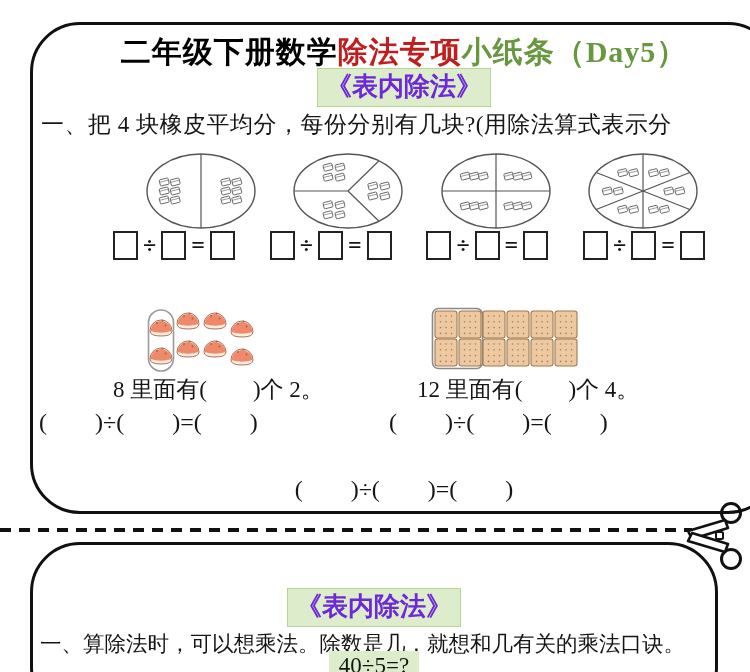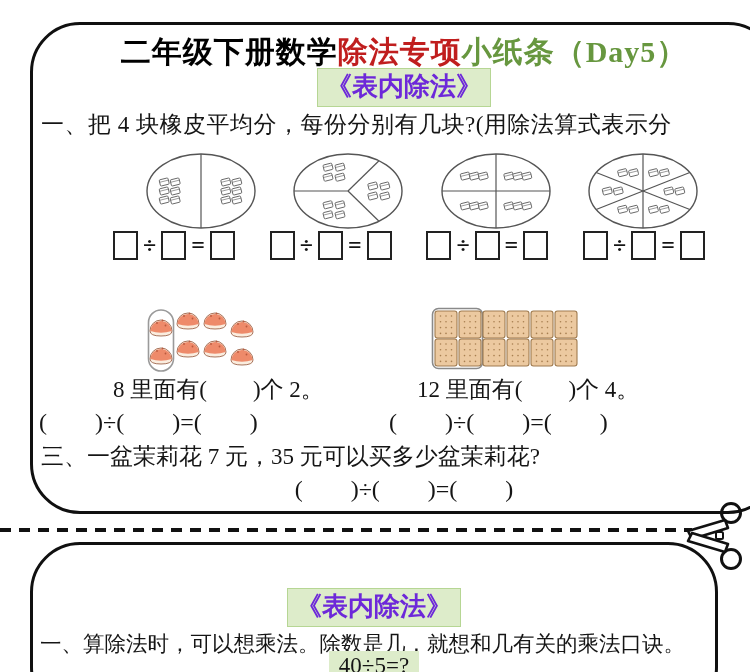--- a/index.html
+++ b/index.html
@@ -527,21 +527,20 @@
           <circle cx="140.5" cy="48.6" r="0.8" fill="#a87f50"></circle>
           <circle cx="140.5" cy="54.4" r="0.8" fill="#a87f50"></circle>
         </svg></div>
 
     <div class="cap cap-left">8 里面有(　　)个 2。</div>
     <div class="cap cap-right">12 里面有(　　)个 4。</div>
 
     <div class="peq peq-left">(　　)÷(　　)=(　　)</div>
     <div class="peq peq-right">(　　)÷(　　)=(　　)</div>
 
-    <div class="q3-heading">三、一盆茉莉花 7 元，35 元可以买多少盆茉莉花?</div>
     <div class="q3-eq">(　　)÷(　　)=(　　)</div>
   </div>
 
   <div class="cutline"></div>
   <svg class="scissors" viewBox="0 0 64 78">
     <circle cx="47" cy="16" r="9.5" fill="none" stroke="#111" stroke-width="3"></circle>
     <circle cx="47" cy="62" r="9.5" fill="none" stroke="#111" stroke-width="3"></circle>
     <path d="M41 23 L4 34 L8 42 L44 31 Z" fill="#fff" stroke="#111" stroke-width="2.6" stroke-linejoin="round"></path>
     <path d="M41 55 L4 44 L8 36 L44 47 Z" fill="#fff" stroke="#111" stroke-width="2.6" stroke-linejoin="round"></path>
     <rect x="32" y="35" width="7" height="7" rx="1.5" fill="#fff" stroke="#111" stroke-width="2"></rect>

